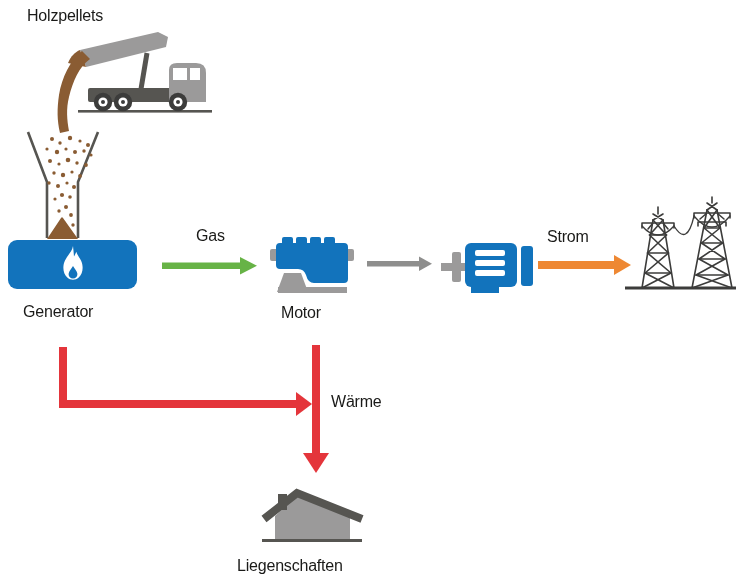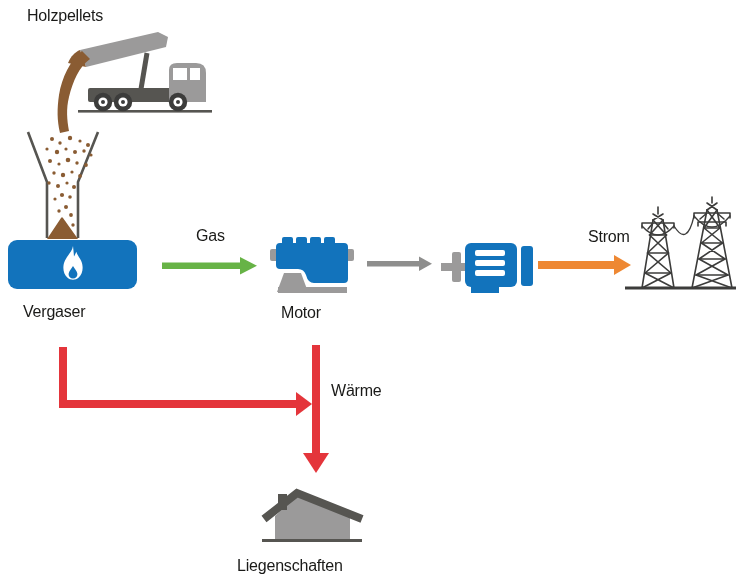--- a/index.html
+++ b/index.html
@@ -100,21 +100,21 @@
 
     <path d="M47 214 L61 193 Q62 191.5 63 193 L78 214 Z" style="fill:var(--brown,#8a5c33)"></path>
   </svg>
 
   <div class="abs vergaser-box">
     <svg width="32" height="38" viewBox="0 0 32 38">
       <path fill-rule="evenodd" style="fill:#ffffff" d="M16 0 C15.2 5.5 10.8 8.8 8 14.5 C5.2 20.5 6 27.5 10.3 31.6 C13.5 34.6 18.5 34.6 21.7 31.6 C26 27.5 26.8 20.5 24 14.5 C22.4 11.2 20.3 9.2 19.3 5.8 C18.6 7.8 17.8 9.3 17 10.4 C16.7 7 16.4 3.4 16 0 Z
            M16 32.5 C13 32.5 11 29.8 11.8 26.9 C12.5 24.5 14.2 22.9 16 20 C17.8 22.9 19.5 24.5 20.2 26.9 C21 29.8 19 32.5 16 32.5 Z"></path>
     </svg>
   </div>
-  <div class="abs label" style="left:23px;top:303px;">Vergaser</div>
+  <div class="abs label" style="left:23px;top:303px;">Generator</div>
 
   <div class="abs label" style="left:196px;top:227px;">Gas</div>
   <svg class="abs" style="left:160px;top:255px;" width="100" height="22" viewBox="0 0 100 22">
     <rect x="2" y="7.5" width="79" height="6.5" style="fill:var(--green,#67b346)"></rect>
     <polygon points="80,2 97,10.7 80,19.4" style="fill:var(--green,#67b346)"></polygon>
   </svg>
 
   <svg class="abs" style="left:270px;top:235px;" width="85" height="62" viewBox="0 0 85 62">
     <rect x="0" y="14" width="8" height="12" rx="2" style="fill:var(--mid_gray,#9b9a9a)"></rect>
     <rect x="76" y="14" width="8" height="12" rx="2" style="fill:var(--mid_gray,#9b9a9a)"></rect>
@@ -143,21 +143,21 @@
       <rect x="33" y="47" width="28" height="6"></rect>
       <rect x="83" y="6" width="12" height="40" rx="3"></rect>
     </g>
     <g style="fill:#ffffff">
       <rect x="37" y="10" width="30" height="6" rx="2"></rect>
       <rect x="37" y="20" width="30" height="6" rx="2"></rect>
       <rect x="37" y="30" width="30" height="6" rx="2"></rect>
     </g>
   </svg>
 
-  <div class="abs label" style="left:547px;top:228px;margin-left:41px;">Strom</div>
+  <div class="abs label" style="left:547px;top:228px;">Strom</div>
   <svg class="abs" style="left:536px;top:253px;" width="98" height="24" viewBox="0 0 98 24">
     <rect x="2" y="8" width="77" height="8" style="fill:var(--orange,#ee8833)"></rect>
     <polygon points="78,2 95,12 78,22" style="fill:var(--orange,#ee8833)"></polygon>
   </svg>
 
   <svg class="abs" style="left:620px;top:195px;" width="121" height="100" viewBox="0 0 121 100">
     <g style="stroke:var(--dark,#3c3c3b);stroke-width:1.6;fill:none;stroke-linecap:round">
 
       <g>
         <path d="M38 12 L38 19 M33 19 L43 25 M43 19 L33 25"></path>
@@ -192,21 +192,21 @@
 
   <svg class="abs" style="left:50px;top:340px;" width="290" height="140" viewBox="0 0 290 140">
     <g style="fill:var(--red,#e4353b)">
       <rect x="9" y="7" width="8" height="61"></rect>
       <rect x="9" y="60" width="237" height="8"></rect>
       <polygon points="246,52 246,76 262,64"></polygon>
       <rect x="262" y="5" width="8" height="110"></rect>
       <polygon points="253,113 279,113 266,133"></polygon>
     </g>
   </svg>
-  <div class="abs label" style="left:331px;top:382px;">Wärme</div>
+  <div class="abs label" style="left:331px;top:393px;">Wärme</div>
 
   <svg class="abs" style="left:256px;top:483px;" width="112" height="62" viewBox="0 0 112 62">
     <polygon points="19,33 41,13 94,33 94,57 19,57" style="fill:var(--mid_gray,#9b9a9a)"></polygon>
     <rect x="22" y="11" width="9" height="16" style="fill:var(--steel,#565551)"></rect>
     <path d="M8 36 L41 10 L106 36" style="stroke:var(--steel,#565551);stroke-width:8;fill:none;stroke-linejoin:miter"></path>
     <rect x="6" y="56" width="100" height="3" style="fill:var(--steel,#565551)"></rect>
   </svg>
   <div class="abs label" style="left:237px;top:557px;">Liegenschaften</div>
 
 </div>

